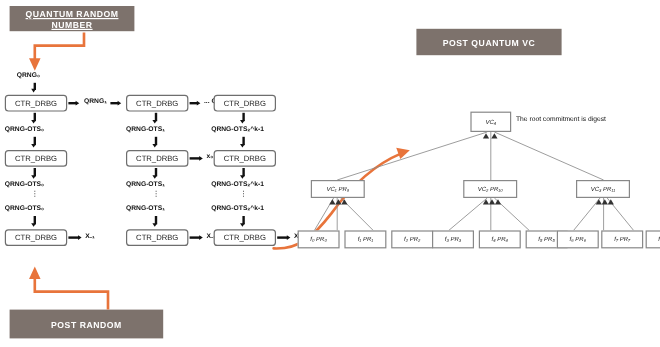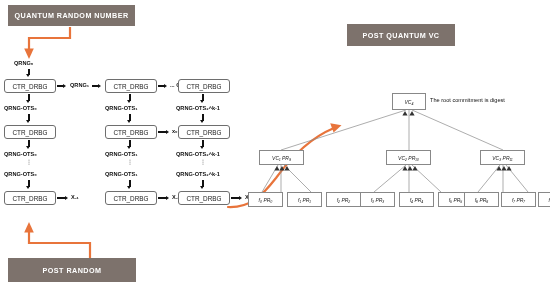--- a/index.html
+++ b/index.html
@@ -113,25 +113,25 @@
     width: 550px;
     height: 289px;
     pointer-events: none;
   }
 </style>
 </head>
 <body>
 
 <div id="canvas">
 
-  <div class="abs banner" style="left:8px; top:5px; width:127px; height:21px;">QUANTUM RANDOM NUMBER</div>
+  <div class="abs banner" style="left:8px; top:5px; width:104px; height:21px;text-decoration:underline;">QUANTUM RANDOM NUMBER</div>
 
   <div class="abs banner" style="left:8px; top:258px; width:128px; height:24px;">POST RANDOM</div>
 
-  <div class="abs banner" style="left:347px; top:24px; width:108px; height:22px;text-align:center;">POST QUANTUM VC</div>
+  <div class="abs banner" style="left:347px; top:24px; width:121px; height:22px;text-align:center;">POST QUANTUM VC</div>
 
   <svg class="overlay" viewBox="0 0 550 289">
 
     <path d="M 70 27 L 70 38 L 29 38 L 29 50" fill="none" stroke="#e8743b" stroke-width="2.2"></path>
     <polygon points="29,59 24.2,48.5 33.8,48.5" fill="#e8743b"></polygon>
 
     <path d="M 90 258 L 90 243 L 29 243 L 29 232" fill="none" stroke="#e8743b" stroke-width="2.2"></path>
     <polygon points="29,222 24.2,232.5 33.8,232.5" fill="#e8743b"></polygon>
 
     <path d="M 228 207 C 250 208 262 196 276 178 C 292 156 310 138 334 128" fill="none" stroke="#e8743b" stroke-width="2.2" stroke-linecap="round"></path>

